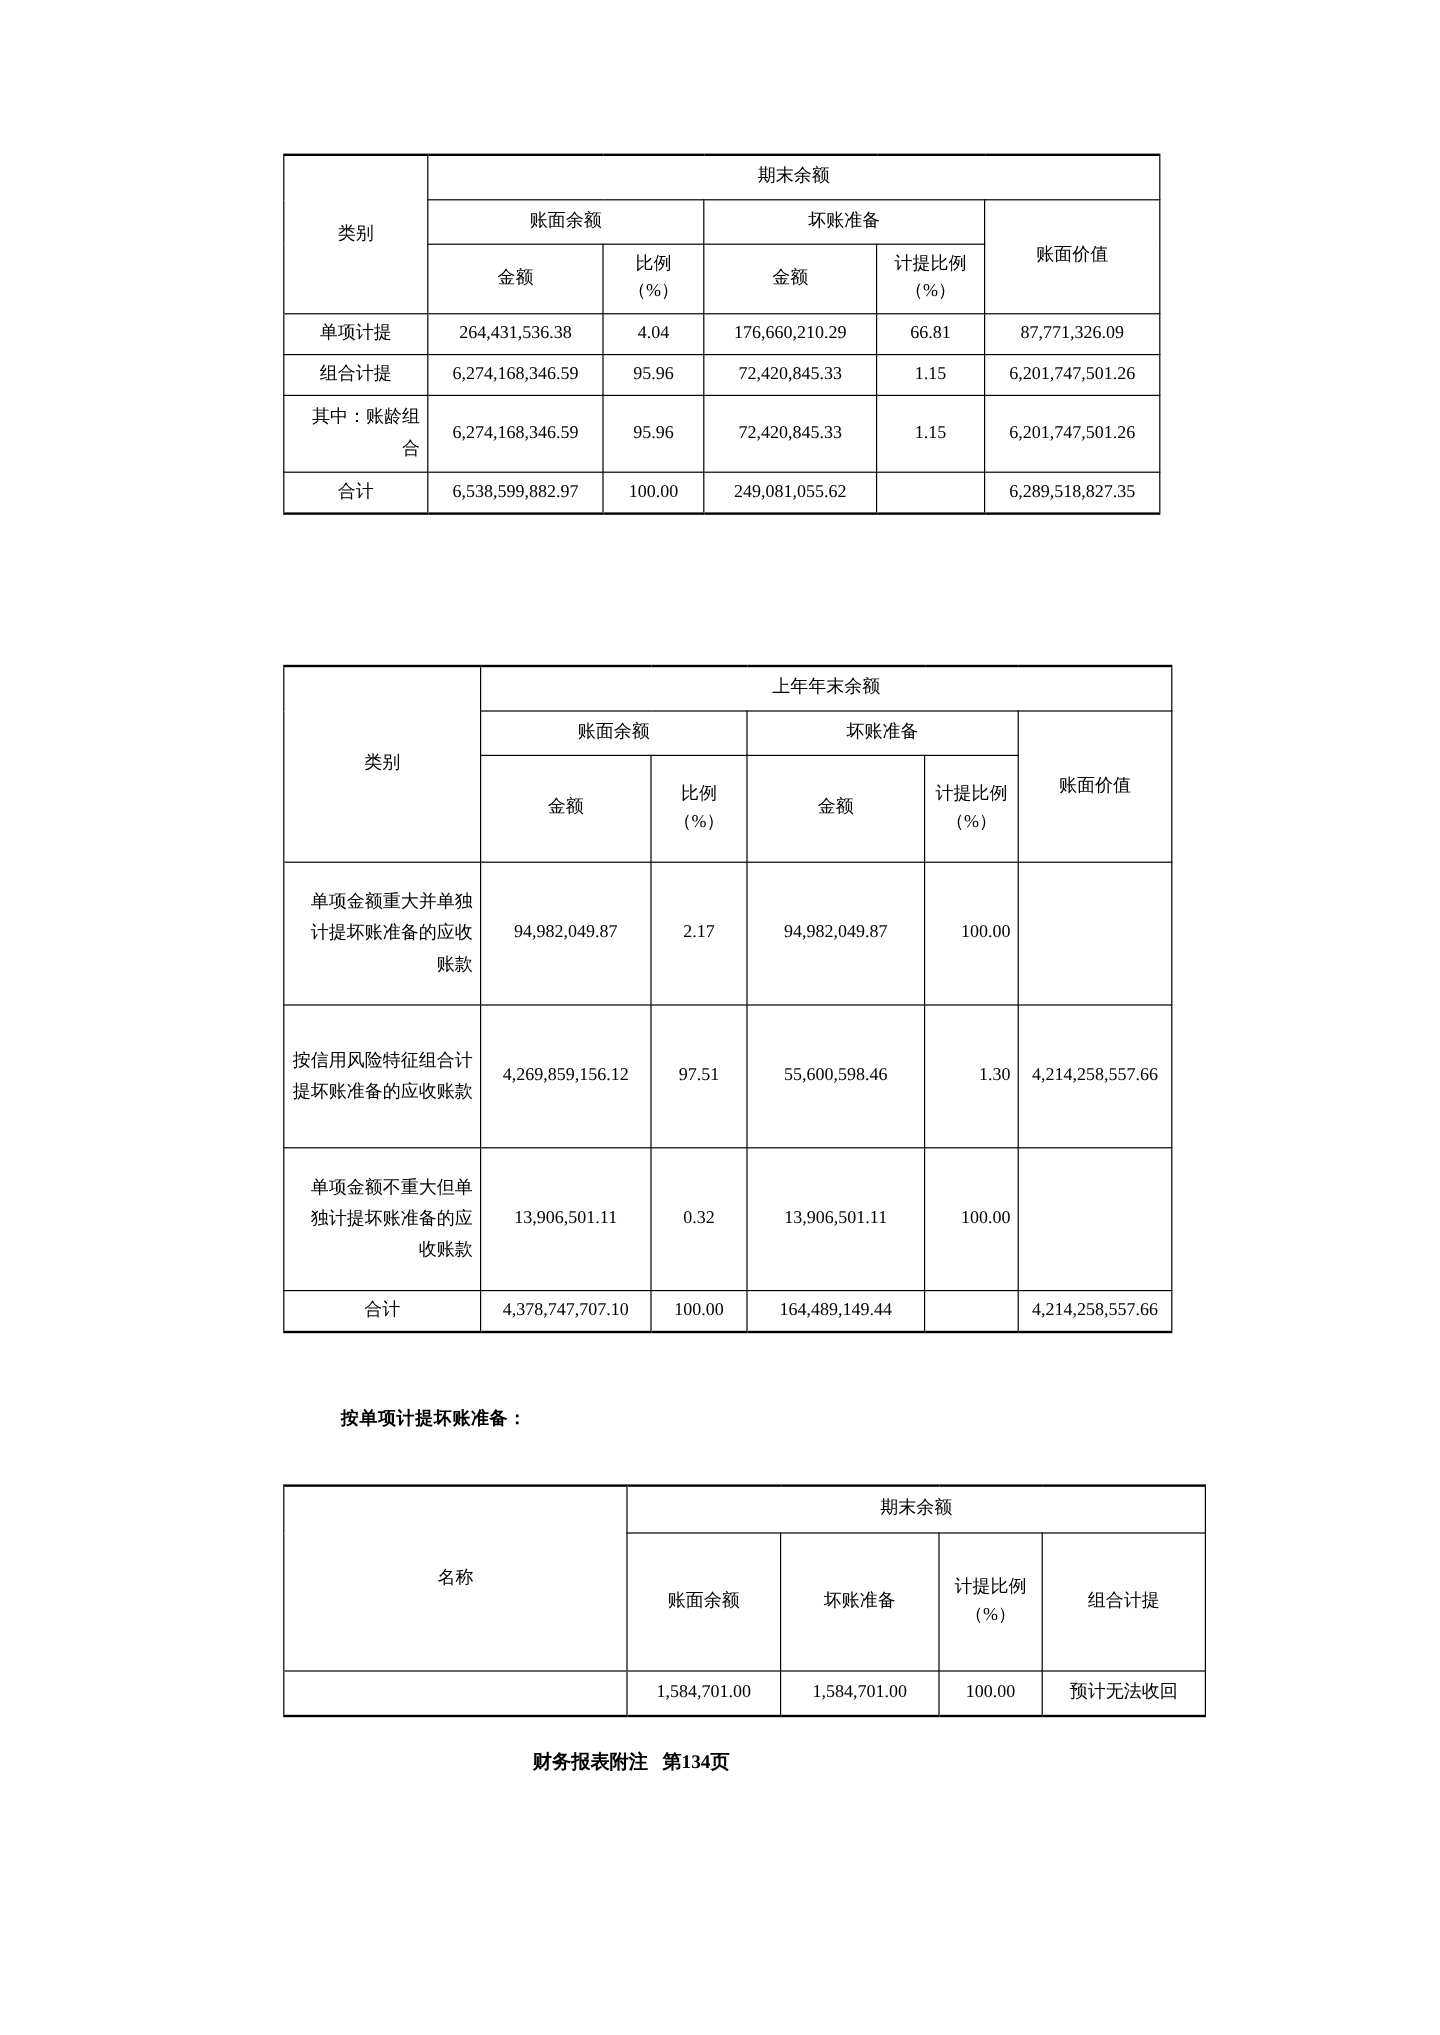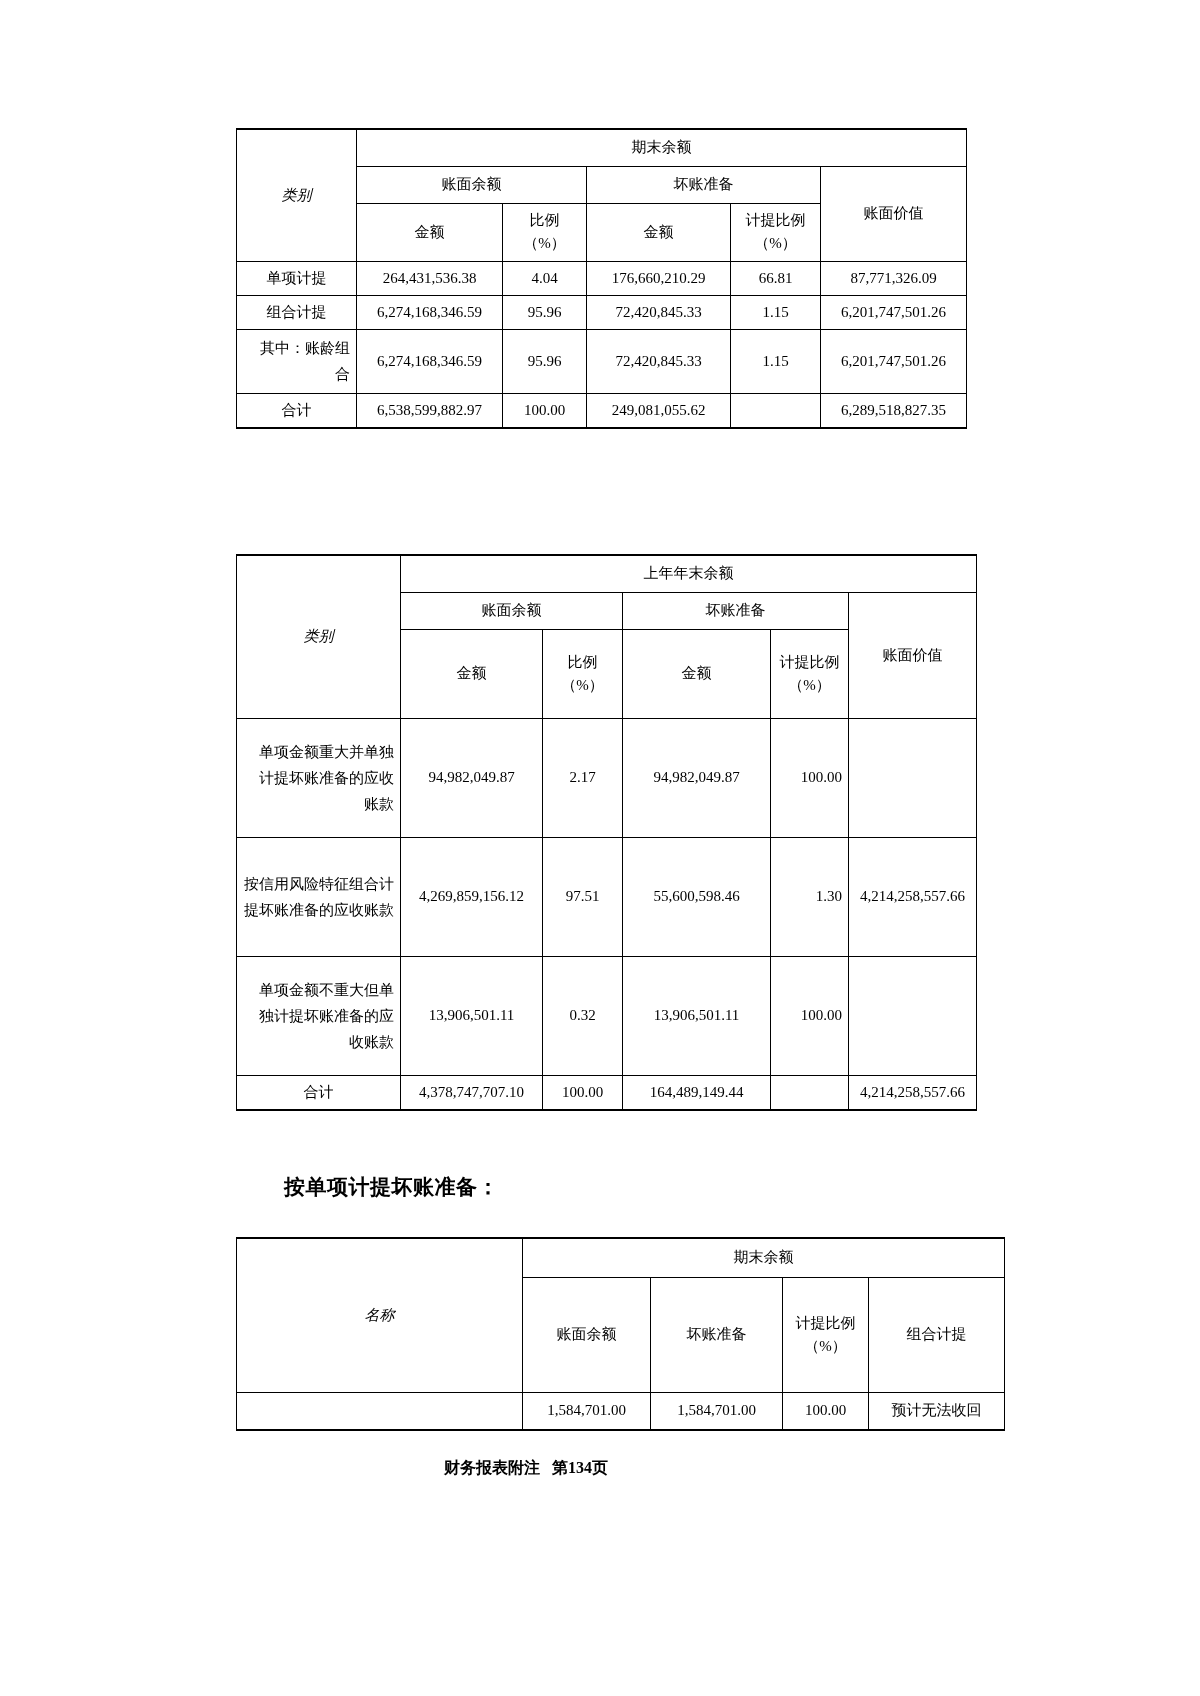--- a/index.html
+++ b/index.html
@@ -62,21 +62,21 @@
     top: 554px;
     width: 740px;
   }
   #table2 { width: 740px; }
 
   
   #para1 {
     position: absolute;
     left: 284px;
     top: 1173px;
-    font-size: 21px;
+    font-size: 15px;
     font-weight: bold;
     letter-spacing: 0.5px;
   }
 
   
   #table3-wrap {
     position: absolute;
     left: 236px;
     top: 1237px;
     width: 768px;
@@ -87,21 +87,21 @@
   #footer {
     position: absolute;
     left: 0;
     top: 1458px;
     width: 1052px;
     text-align: center;
     font-size: 16px;
     font-weight: bold;
   }
   #footer .pg { font-size: 16px; }
-  .nobottom { border-bottom: none !important; font-style: italic; }
+  .nobottom { border-bottom: none !important; }
 
   .tall { line-height: 1.75; }
 </style>
 </head>
 <body>
 
 <div class="page">
 
   <div id="table1-wrap">
     <table id="table1">

